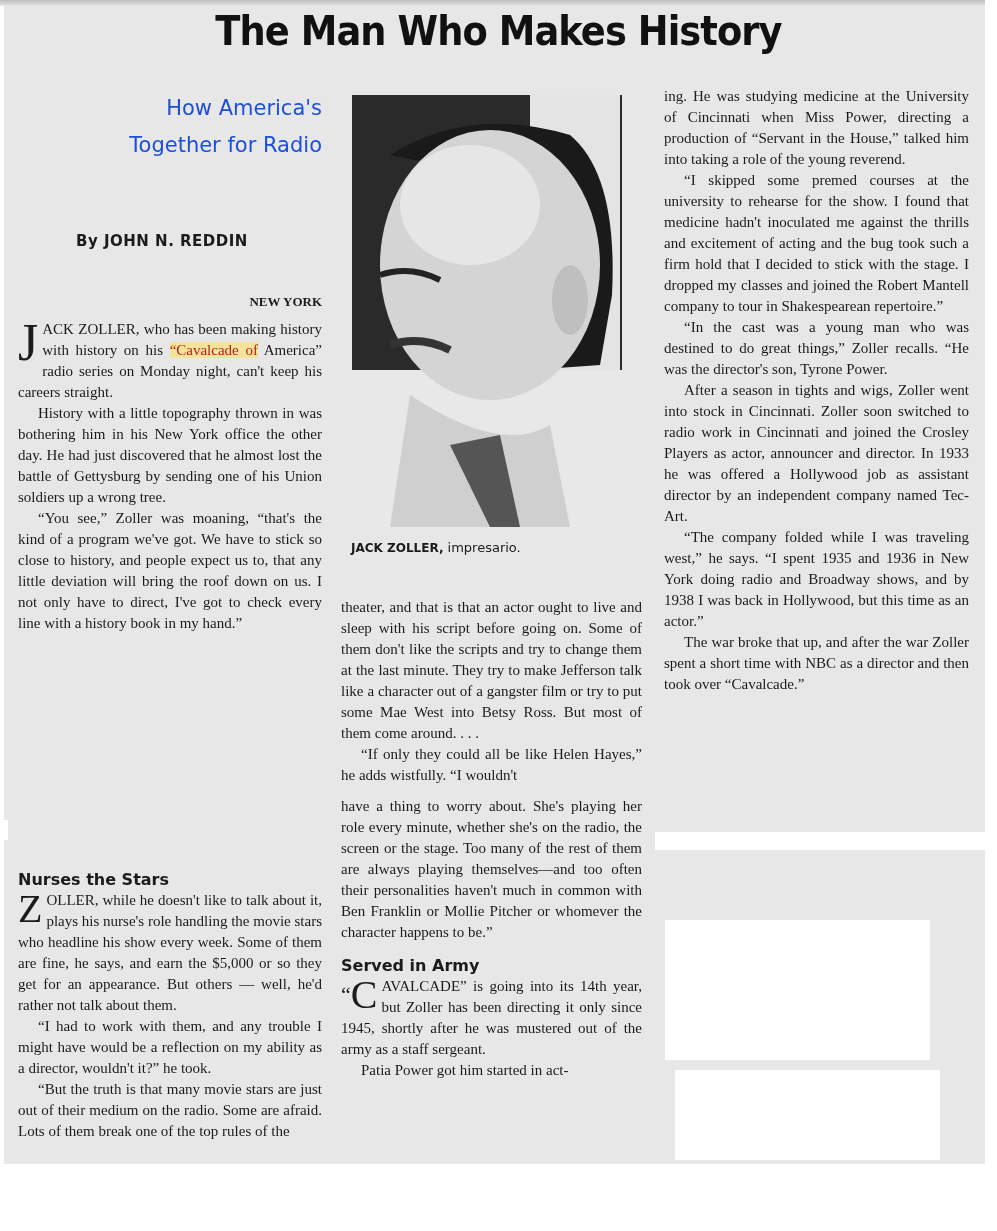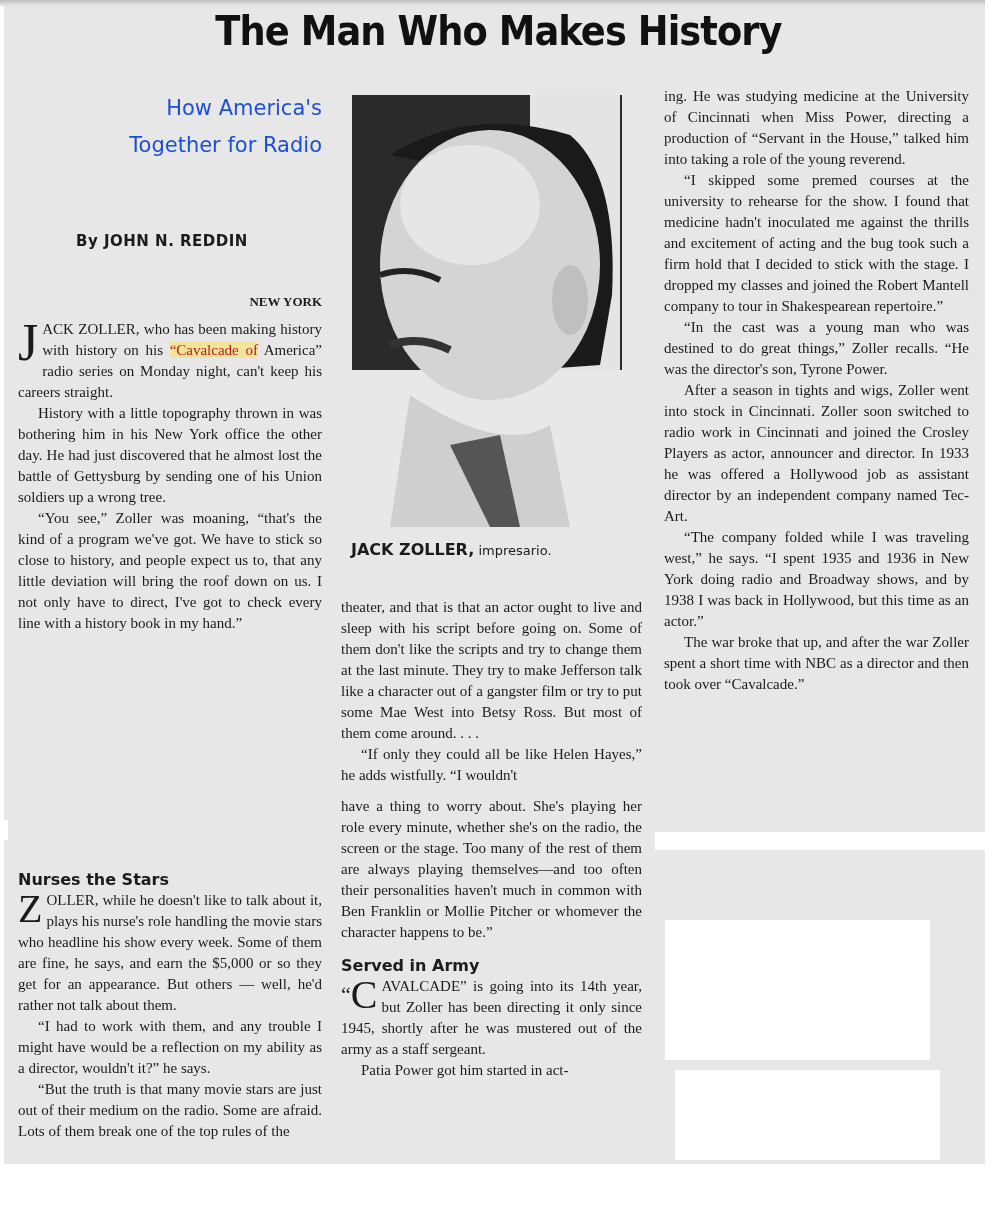--- a/index.html
+++ b/index.html
@@ -16,21 +16,21 @@
   .byline { position:absolute; left:76px; top:232px; font-family:"DejaVu Sans", sans-serif; font-weight:bold; font-size:15px; letter-spacing:0.5px; }
   .dateline { position:absolute; left:200px; top:294px; width:122px; text-align:right; font-weight:bold; font-size:13px; }
   .col { position:absolute; font-size:15px; line-height:21px; text-align:justify; }
   .col p { margin:0; text-indent:20px; }
   .col p.noind { text-indent:0; }
   .dropcap { float:left; font-size:52px; line-height:44px; margin:2px 4px 0 0; font-family:"Liberation Serif", serif; }
   .hl { background:#f3e49a; color:#b91c1c; }
   .subhead { font-family:"DejaVu Sans", sans-serif; font-weight:bold; font-size:16px; margin:0 0 4px 0; text-indent:0 !important; }
   .photo { position:absolute; left:350px; top:95px; width:292px; height:432px; }
   .caption { position:absolute; left:351px; top:540px; font-family:"DejaVu Sans", sans-serif; font-size:13px; }
-  .caption b { font-size:16px; }
+  .caption b { font-size:12px; }
   .whitebar { position:absolute; background:#ffffff; }
 </style>
 </head>
 <body>
 
 <div class="paper"></div>
 <div class="topshade"></div>
 
 <div class="headline">The Man Who Makes History</div>
 
@@ -48,21 +48,21 @@
   </p>
   <p>History with a little topography thrown in was bothering him in his New York office the other day. He had just discovered that he almost lost the battle of Gettysburg by sending one of his Union soldiers up a wrong tree.</p>
   <p>“You see,” Zoller was moaning, “that's the kind of a program we've got. We have to stick so close to history, and people expect us to, that any little deviation will bring the roof down on us. I not only have to direct, I've got to check every line with a history book in my hand.”</p>
 </div>
 
 <div class="col" style="left:18px; top:869px; width:304px;">
   <p class="subhead">Nurses the Stars</p>
   <p class="noind">
     <span class="dropcap" style="font-size:40px;line-height:34px;">Z</span><span>OLLER, while he doesn't like to talk about it, plays his nurse's role handling the movie stars who headline his show every week. Some of them are fine, he says, and earn the $5,000 or so they get for an appearance. But others — well, he'd rather not talk about them.</span>
   </p>
-  <p>“I had to work with them, and any trouble I might have would be a reflection on my ability as a director, wouldn't it?” he says.</p>
+  <p>“I had to work with them, and any trouble I might have would be a reflection on my ability as a director, wouldn't it?” he took.</p>
   <p>“But the truth is that many movie stars are just out of their medium on the radio. Some are afraid. Lots of them break one of the top rules of the</p>
 </div>
 
 <div class="photo">
   <svg width="292" height="432" viewBox="0 0 292 432">
     <rect x="0" y="0" width="292" height="432" fill="#e8e8e8"></rect>
     <rect x="2" y="0" width="270" height="275" fill="#2a2a2a"></rect>
     <rect x="180" y="0" width="90" height="275" fill="#e4e4e4"></rect>
     <path d="M40 60 Q120 10 220 40 Q268 80 262 200 L250 270 L180 275 L180 150 Q160 60 90 70 Z" fill="#1a1a1a"></path>
     <ellipse cx="140" cy="170" rx="110" ry="135" fill="#d4d4d4"></ellipse>

